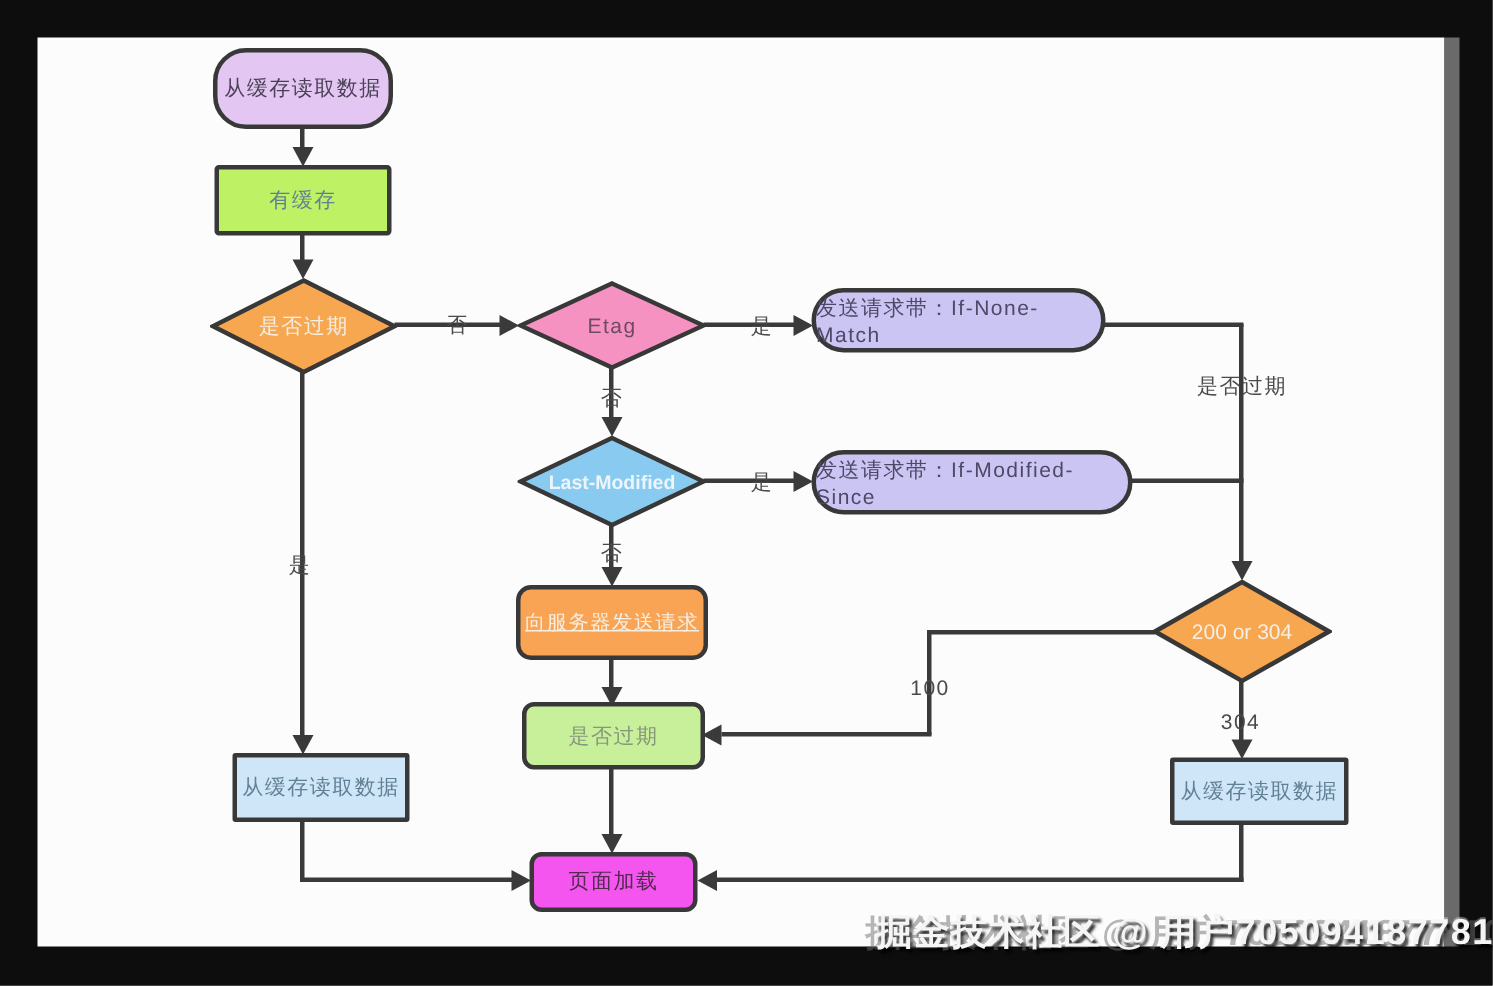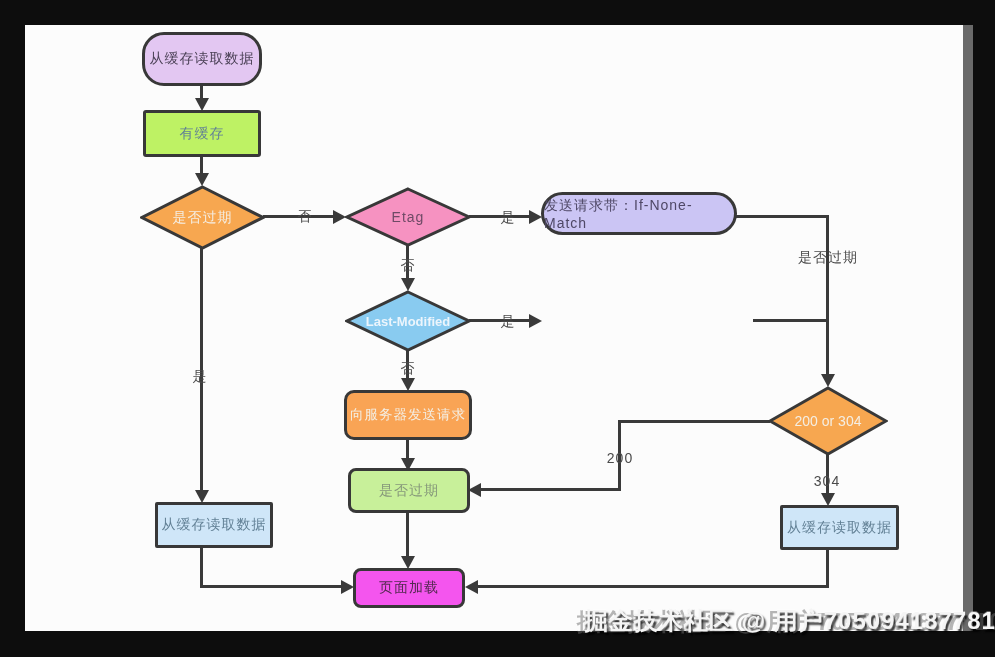--- a/index.html
+++ b/index.html
@@ -31,21 +31,21 @@
     border:3px solid #383838;
     display:flex;align-items:center;justify-content:center;
     font-size:14px;
     z-index:3;
     letter-spacing:1px;
   }
   .stadium{border-radius:22px;}
   .soft{border-radius:8px;}
   .rect{border-radius:3px;}
   .sharp{border-radius:2px;margin-left:12px;}
-  .pill{border-radius:10px;}
+  .pill{border-radius:10px;text-decoration:underline;}
   .diamond{
     position:absolute;z-index:3;
   }
   .diamond svg{position:absolute;left:0;top:0;width:100%;height:100%;}
   .dlabel{
     position:absolute;left:0;top:0;width:100%;height:100%;
     display:flex;align-items:center;justify-content:center;
     font-size:14px;letter-spacing:1px;
   }
   .bg-lav{background:#e3c7f2;}
@@ -138,21 +138,21 @@
   <div class="arr arr-l" style="left:468px;top:483px;"></div>
   <div class="arr arr-l" style="left:465px;top:580px;"></div>
 
   <span class="elabel" style="left:305px;top:217px;">否</span>
   <span class="elabel" style="left:508px;top:218px;">是</span>
   <span class="elabel" style="left:408px;top:266px;">否</span>
   <span class="elabel" style="left:508px;top:322px;">是</span>
   <span class="elabel" style="left:408px;top:369px;">否</span>
   <span class="elabel" style="left:200px;top:377px;">是</span>
   <span class="elabel" style="left:828px;top:258px;">是否过期</span>
-  <span class="elabel" style="left:620px;top:458px;">200</span>
+  <span class="elabel" style="left:620px;top:458px;">100</span>
   <span class="elabel" style="left:827px;top:481px;">304</span>
 
   <div class="node stadium bg-lav t-purple" style="left:142px;top:32px;width:120px;height:54px;">
     <span>从缓存读取数据</span>
   </div>
 
   <div class="node rect bg-blue t-bluegray" style="left:143px;top:110px;width:118px;height:47px;">
     <span>有缓存</span>
   </div>
 
@@ -174,20 +174,23 @@
     <span>发送请求带：If-None-Match</span>
   </div>
 
   <div class="diamond" style="left:345px;top:290px;width:126px;height:62px;">
     <svg viewBox="0 0 126 62">
       <polygon points="63,2 124,31 63,60 2,31" fill="#89cbf0" stroke="#383838" stroke-width="3"></polygon>
     </svg>
     <span class="dlabel t-skylight" style="font-size:13px;letter-spacing:0;font-weight:bold;">Last-Modified</span>
   </div>
 
+  <div class="node stadium bg-lav2 t-lavdark" style="left:541px;top:300px;width:214px;height:43px;">
+    <span>发送请求带：If-Modified-Since</span>
+  </div>
 
   <div class="node pill bg-orange t-light" style="left:344px;top:390px;width:128px;height:50px;font-size:13.5px;">
     <span>向服务器发送请求</span>
   </div>
 
   <div class="node soft bg-green t-greendark" style="left:348px;top:468px;width:122px;height:45px;">
     <span>是否过期</span>
   </div>
 
   <div class="diamond" style="left:768px;top:386px;width:120px;height:70px;text-align:right;">

